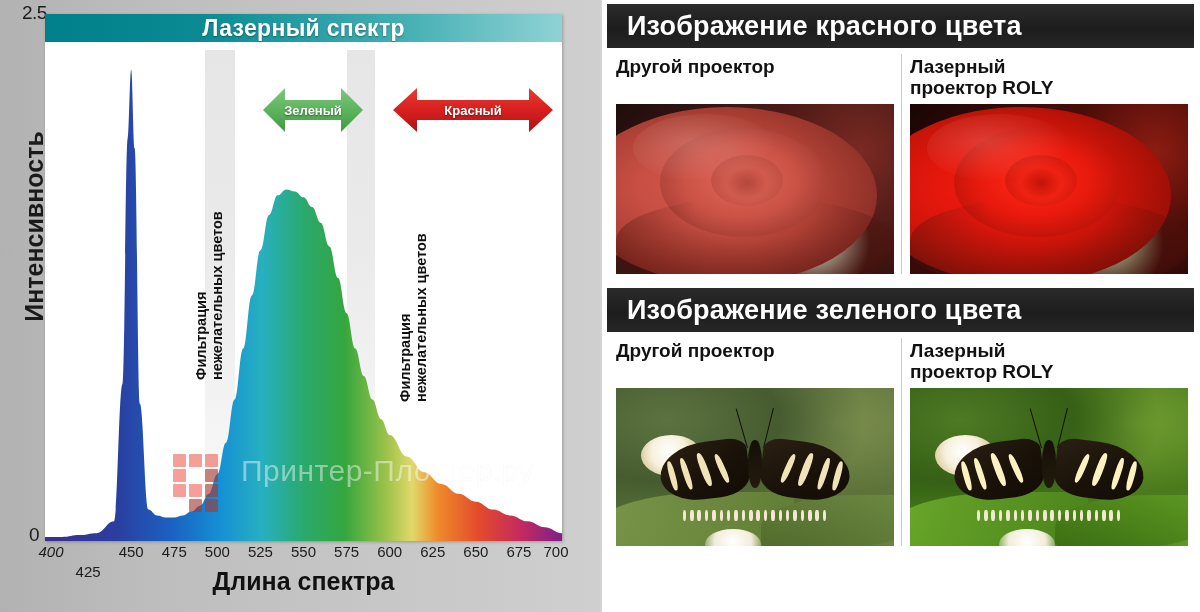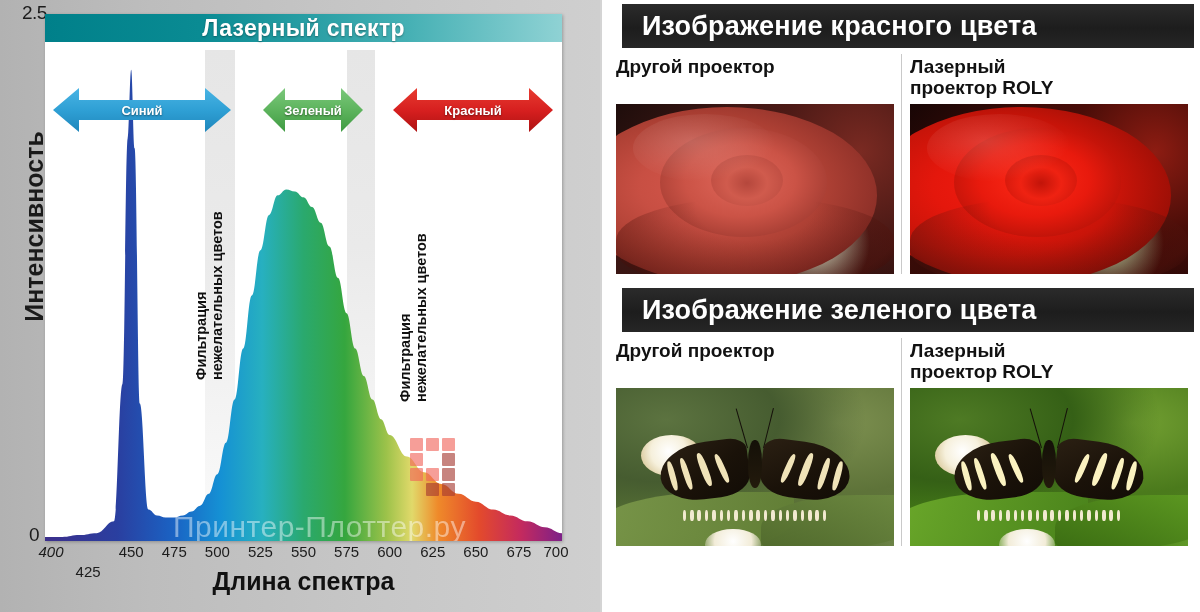--- a/index.html
+++ b/index.html
@@ -95,23 +95,23 @@
     font-size:14.5px; font-weight:bold; color:#111;
     white-space:nowrap; line-height:1.12;
     text-align:left;
   }
   #vcap-1 { left:148px; top:330px; }
   #vcap-2 { left:352px; top:352px; }
   .vcaption span { display:block; }
 
   
   #watermark {
-    position:absolute; left:128px; top:388px;
-    display:flex; align-items:flex-end; gap:12px;
-    opacity:.62; pointer-events:none;flex-direction:column;
+    position:absolute; left:128px; top:404px;
+    display:flex; align-items:flex-start; gap:12px;
+    opacity:.62; pointer-events:none;
   }
   #wm-logo { position:relative; width:56px; height:60px; }
   #wm-logo i {
     position:absolute; display:block; width:13px; height:13px;
     background:#f2635a; border-radius:1px;
   }
   #wm-logo i.dk { background:#a63a32; }
   #wm-text {
     font-size:30px; color:#ffffff; opacity:.72;
     font-weight:400; letter-spacing:.5px;
@@ -135,21 +135,21 @@
 
   
   #compare-panel {
     position:relative; width:600px; height:612px; background:#ffffff;
     border-left:2px solid #d4d4d4;
   }
   .compare-block { position:relative; width:100%; }
   .block-header {
     background:linear-gradient(to bottom,#2b2b2b 0%,#1d1d1d 55%,#262626 100%);
     height:44px; display:flex; align-items:center; padding-left:20px;
-    margin:4px 6px 0 20px;
+    margin:4px 6px 0 5px;
   }
   .block-header-text {
     color:#ffffff; font-size:27px; font-weight:bold; letter-spacing:.2px;
   }
   .sub-row { display:flex; padding:6px 6px 0 6px; }
   .sub-col { width:50%; position:relative; padding:0 8px; }
   .sub-col.right-col { border-left:1px solid #c9c9c9; }
   .sub-title {
     font-size:19px; font-weight:bold; color:#111; line-height:1.12;
     min-height:46px; padding-top:2px;
@@ -316,33 +316,20 @@
             <linearGradient id="spikegrad" x1="0" y1="1" x2="0" y2="0">
               <stop offset="0%" stop-color="#2f2f9e"></stop>
               <stop offset="55%" stop-color="#2b2ba0"></stop>
               <stop offset="100%" stop-color="#3b3bb4"></stop>
             </linearGradient>
           </defs>
           <path id="curve-path" fill="url(#specgrad)" stroke="none" d="M 0.00 491 L 0.00 487.07 C 7.24 487.07, 10.00 487.07, 17.23 487.07 C 24.47 487.07, 27.23 485.11, 34.47 485.11 C 41.70 485.11, 44.46 483.14, 51.70 483.14 C 58.94 483.14, 61.70 471.36, 68.93 471.36 C 72.55 471.36, 73.93 333.88, 77.55 333.88 C 79.72 333.88, 80.55 88.38, 82.72 88.38 C 84.17 88.38, 84.72 19.64, 86.17 19.64 C 87.61 19.64, 88.17 98.20, 89.61 98.20 C 91.78 98.20, 92.61 353.52, 94.78 353.52 C 98.40 353.52, 99.78 459.58, 103.40 459.58 C 107.02 459.58, 108.40 465.47, 112.02 465.47 C 115.64 465.47, 117.01 467.43, 120.63 467.43 C 124.25 467.43, 125.63 467.43, 129.25 467.43 C 132.87 467.43, 134.25 465.47, 137.87 465.47 C 141.49 465.47, 142.86 461.54, 146.48 461.54 C 150.10 461.54, 151.48 455.65, 155.10 455.65 C 158.72 455.65, 160.10 443.86, 163.72 443.86 C 167.34 443.86, 168.71 424.22, 172.33 424.22 C 175.95 424.22, 177.33 392.80, 180.95 392.80 C 184.57 392.80, 185.95 349.59, 189.57 349.59 C 193.19 349.59, 194.56 298.53, 198.18 298.53 C 201.80 298.53, 203.18 245.50, 206.80 245.50 C 210.42 245.50, 211.80 200.33, 215.42 200.33 C 219.04 200.33, 220.41 164.98, 224.03 164.98 C 227.65 164.98, 229.03 145.34, 232.65 145.34 C 236.27 145.34, 237.65 139.44, 241.27 139.44 C 244.89 139.44, 246.26 141.41, 249.88 141.41 C 253.50 141.41, 254.88 147.30, 258.50 147.30 C 262.12 147.30, 263.50 157.12, 267.12 157.12 C 270.74 157.12, 272.11 172.83, 275.73 172.83 C 279.35 172.83, 280.73 196.40, 284.35 196.40 C 287.97 196.40, 289.35 227.82, 292.97 227.82 C 296.59 227.82, 297.96 263.18, 301.58 263.18 C 305.20 263.18, 306.58 298.53, 310.20 298.53 C 313.82 298.53, 315.20 326.02, 318.82 326.02 C 322.44 326.02, 323.81 349.59, 327.43 349.59 C 331.05 349.59, 332.43 369.23, 336.05 369.23 C 339.67 369.23, 341.05 384.94, 344.67 384.94 C 351.90 384.94, 354.66 406.55, 361.90 406.55 C 369.14 406.55, 371.90 422.26, 379.13 422.26 C 386.37 422.26, 389.13 434.04, 396.37 434.04 C 403.60 434.04, 406.36 443.86, 413.60 443.86 C 420.84 443.86, 423.60 451.72, 430.83 451.72 C 438.07 451.72, 440.83 459.58, 448.07 459.58 C 455.30 459.58, 458.06 465.47, 465.30 465.47 C 472.54 465.47, 475.30 471.36, 482.53 471.36 C 489.77 471.36, 492.53 477.25, 499.77 477.25 C 507.00 477.25, 509.76 483.14, 517.00 483.14 L 517.00 491 Z"></path>
         </svg>
 
         <div id="arrows">
-          <div class="arrow" id="arrow-blue">
-            <svg viewBox="0 0 178 52" preserveAspectRatio="none">
-              <defs>
-                  <linearGradient id="agb" x1="0" y1="0" x2="0" y2="1">
-                <stop offset="0%" stop-color="#49b4e4"></stop>
-                    <stop offset="52%" stop-color="#2e9fd4"></stop>
-                    <stop offset="100%" stop-color="#1f86bb"></stop>
-              </linearGradient>
-                </defs>
-              <polygon points="0,26 26,4 26,16 152,16 152,4 178,26 152,48 152,36 26,36 26,48" fill="url(#agb)"></polygon>
-            </svg>
-            <span class="arrow-label">Синий</span>
-          </div>
           <div class="arrow" id="arrow-green">
             <svg viewBox="0 0 100 52" preserveAspectRatio="none">
               <defs>
                   <linearGradient id="agg" x1="0" y1="0" x2="0" y2="1">
                 <stop offset="0%" stop-color="#7cc87c"></stop>
                     <stop offset="52%" stop-color="#5cb35c"></stop>
                     <stop offset="100%" stop-color="#3f9a42"></stop>
               </linearGradient>
                 </defs>
               <polygon points="0,26 22,4 22,16 78,16 78,4 100,26 78,48 78,36 22,36 22,48" fill="url(#agg)"></polygon>

